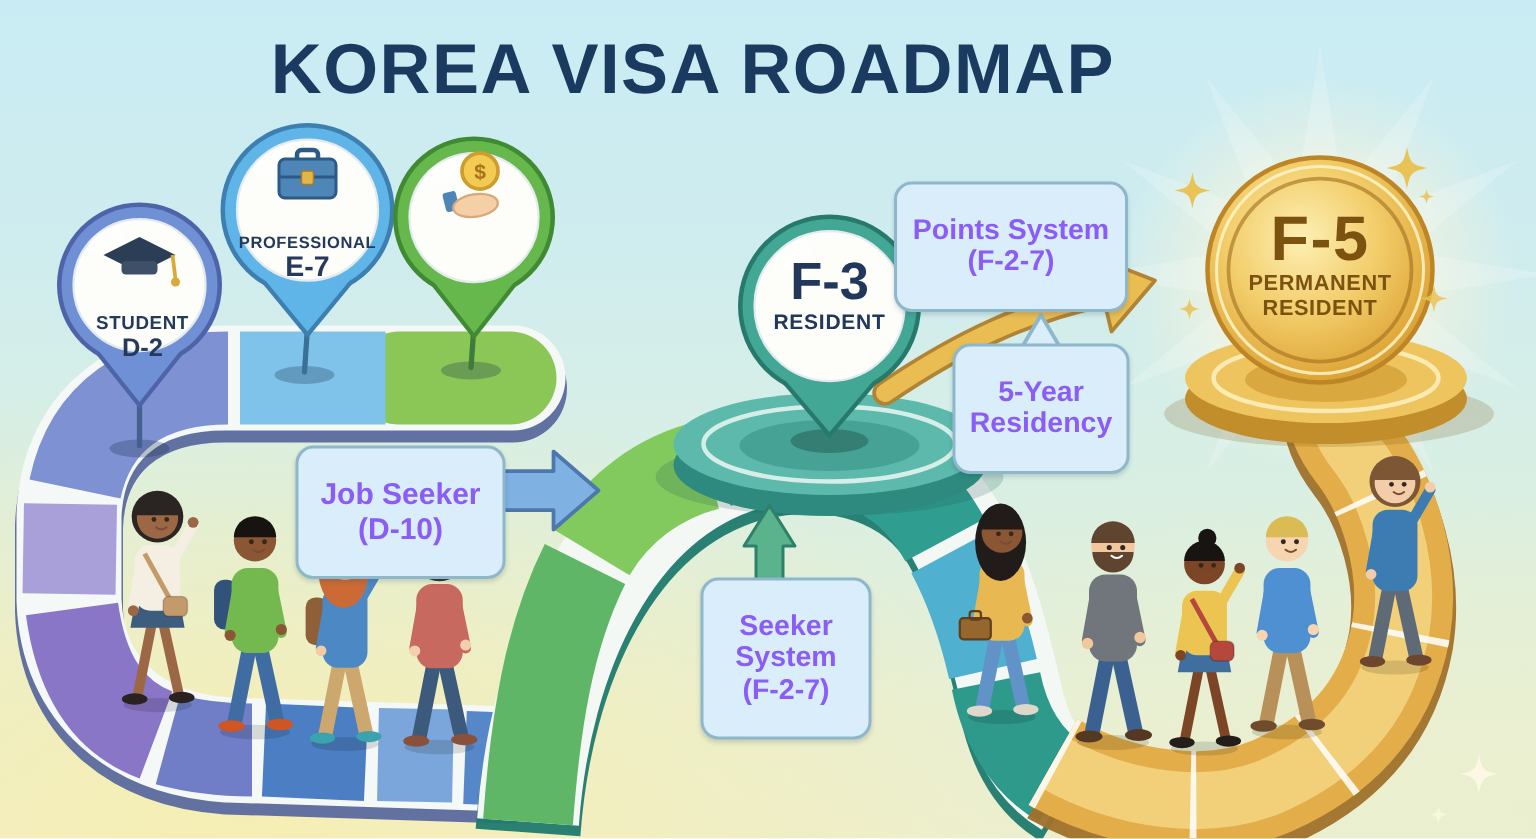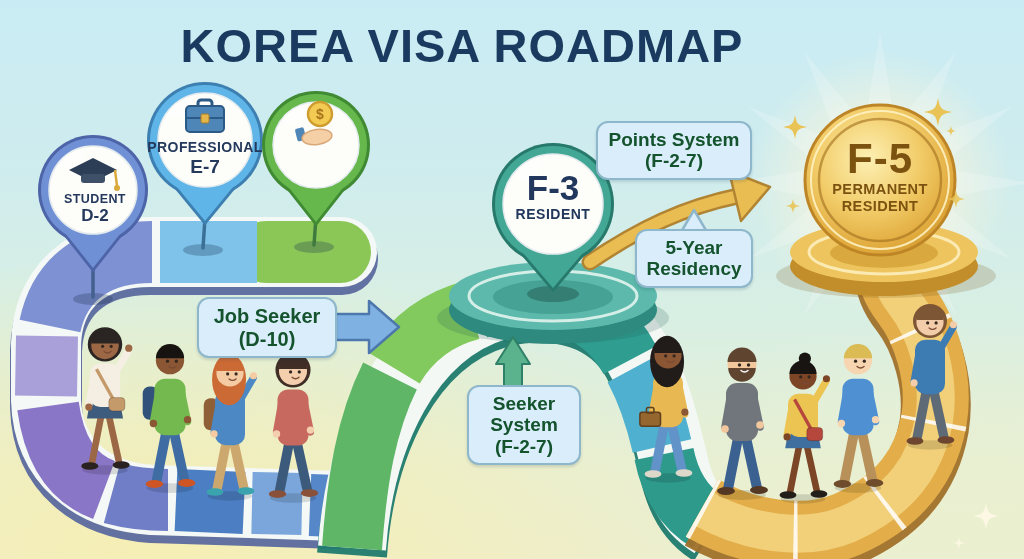--- a/index.html
+++ b/index.html
@@ -10,23 +10,23 @@
       radial-gradient(820px 460px at 16% 96%, rgba(246,238,178,.95), rgba(246,238,178,0) 62%),
       radial-gradient(700px 400px at 92% 100%, rgba(233,240,208,.8), rgba(233,240,208,0) 60%),
       linear-gradient(180deg,#c9ecf4 0%,#cfecee 30%,#d9efe3 58%,#e9efd2 85%,#eeeecd 100%);
   }
   svg.art{position:absolute;inset:0;}
   .lbl{position:absolute;text-align:center;color:#24395b;font-weight:bold;line-height:1.12;}
   .title{top:20px;left:0;width:924px;font-size:47px;letter-spacing:1px;color:#1b3a5f;margin:0;font-weight:bold;}
   .pin-l1{display:block;font-size:12.5px;letter-spacing:.4px;}
   .pin-l2{display:block;font-size:17px;}
   .bubble{
-    position:absolute;text-align:center;color:#14532d;font-weight:bold;
+    position:absolute;text-align:center;color:#8b5cf6;font-weight:bold;
     background:#d9eefa;border:2.5px solid #8fb7cb;border-radius:12px;
-    box-shadow:0 2px 3px rgba(40,70,90,.18);padding:6px 4px;line-height:1.13;
+    box-shadow:0 2px 3px rgba(40,70,90,.18);padding:20px 4px;line-height:1.13;
   }
   .b20{font-size:20px;} .b19{font-size:19px;}
   .f2-code{display:block;font-size:35px;line-height:38px;color:#21375c;}
   .f2-sub{display:block;font-size:14px;letter-spacing:.5px;color:#21375c;}
   .f5-code{display:block;font-size:42px;line-height:44px;letter-spacing:1px;color:#7c5210;}
   .f5-sub{display:block;font-size:14.5px;line-height:17px;letter-spacing:.4px;color:#7c5210;}
 </style>
 </head>
 <body>
 
@@ -364,26 +364,26 @@
       <g>
         <path d="M 986 503 C 988.002 513.14 988.86 513.998 999 516 C 988.86 518.002 988.002 518.86 986 529 C 983.998 518.86 983.14 518.002 973 516 C 983.14 513.998 983.998 513.14 986 503 Z" fill="#fdf8e4" opacity="0.95"></path>
       </g>
       <g>
         <path d="M 959 537 C 959.924 541.68 960.32 542.076 965 543 C 960.32 543.924 959.924 544.32 959 549 C 958.076 544.32 957.68 543.924 953 543 C 957.68 542.076 958.076 541.68 959 537 Z" fill="#fdf8e4" opacity="0.85"></path>
       </g>
     </svg>
 
   <h1 class="lbl title">KOREA VISA ROADMAP</h1>
 
-  <div class="lbl" style="left:35px;top:192px;width:120px;">
+  <div class="lbl" style="left:35px;top:208px;width:120px;">
     <span class="pin-l1">STUDENT</span>
     <span class="pin-l2">D-2</span>
   </div>
   <div class="lbl" style="left:145px;top:140px;width:120px;">
-    <span class="pin-l1" style="font-size:14px;">PROFESSIONAL</span>
+    <span class="pin-l1" style="font-size:11px;margin-top:16px;">PROFESSIONAL</span>
     <span class="pin-l2" style="font-size:19px;">E-7</span>
   </div>
 
   <div class="lbl" style="left:492px;top:169px;width:122px;">
     <span class="f2-code">F-3</span>
     <span class="f2-sub">RESIDENT</span>
   </div>
 
   <div class="lbl" style="left:806px;top:137px;width:148px;">
     <span class="f5-code">F-5</span>

